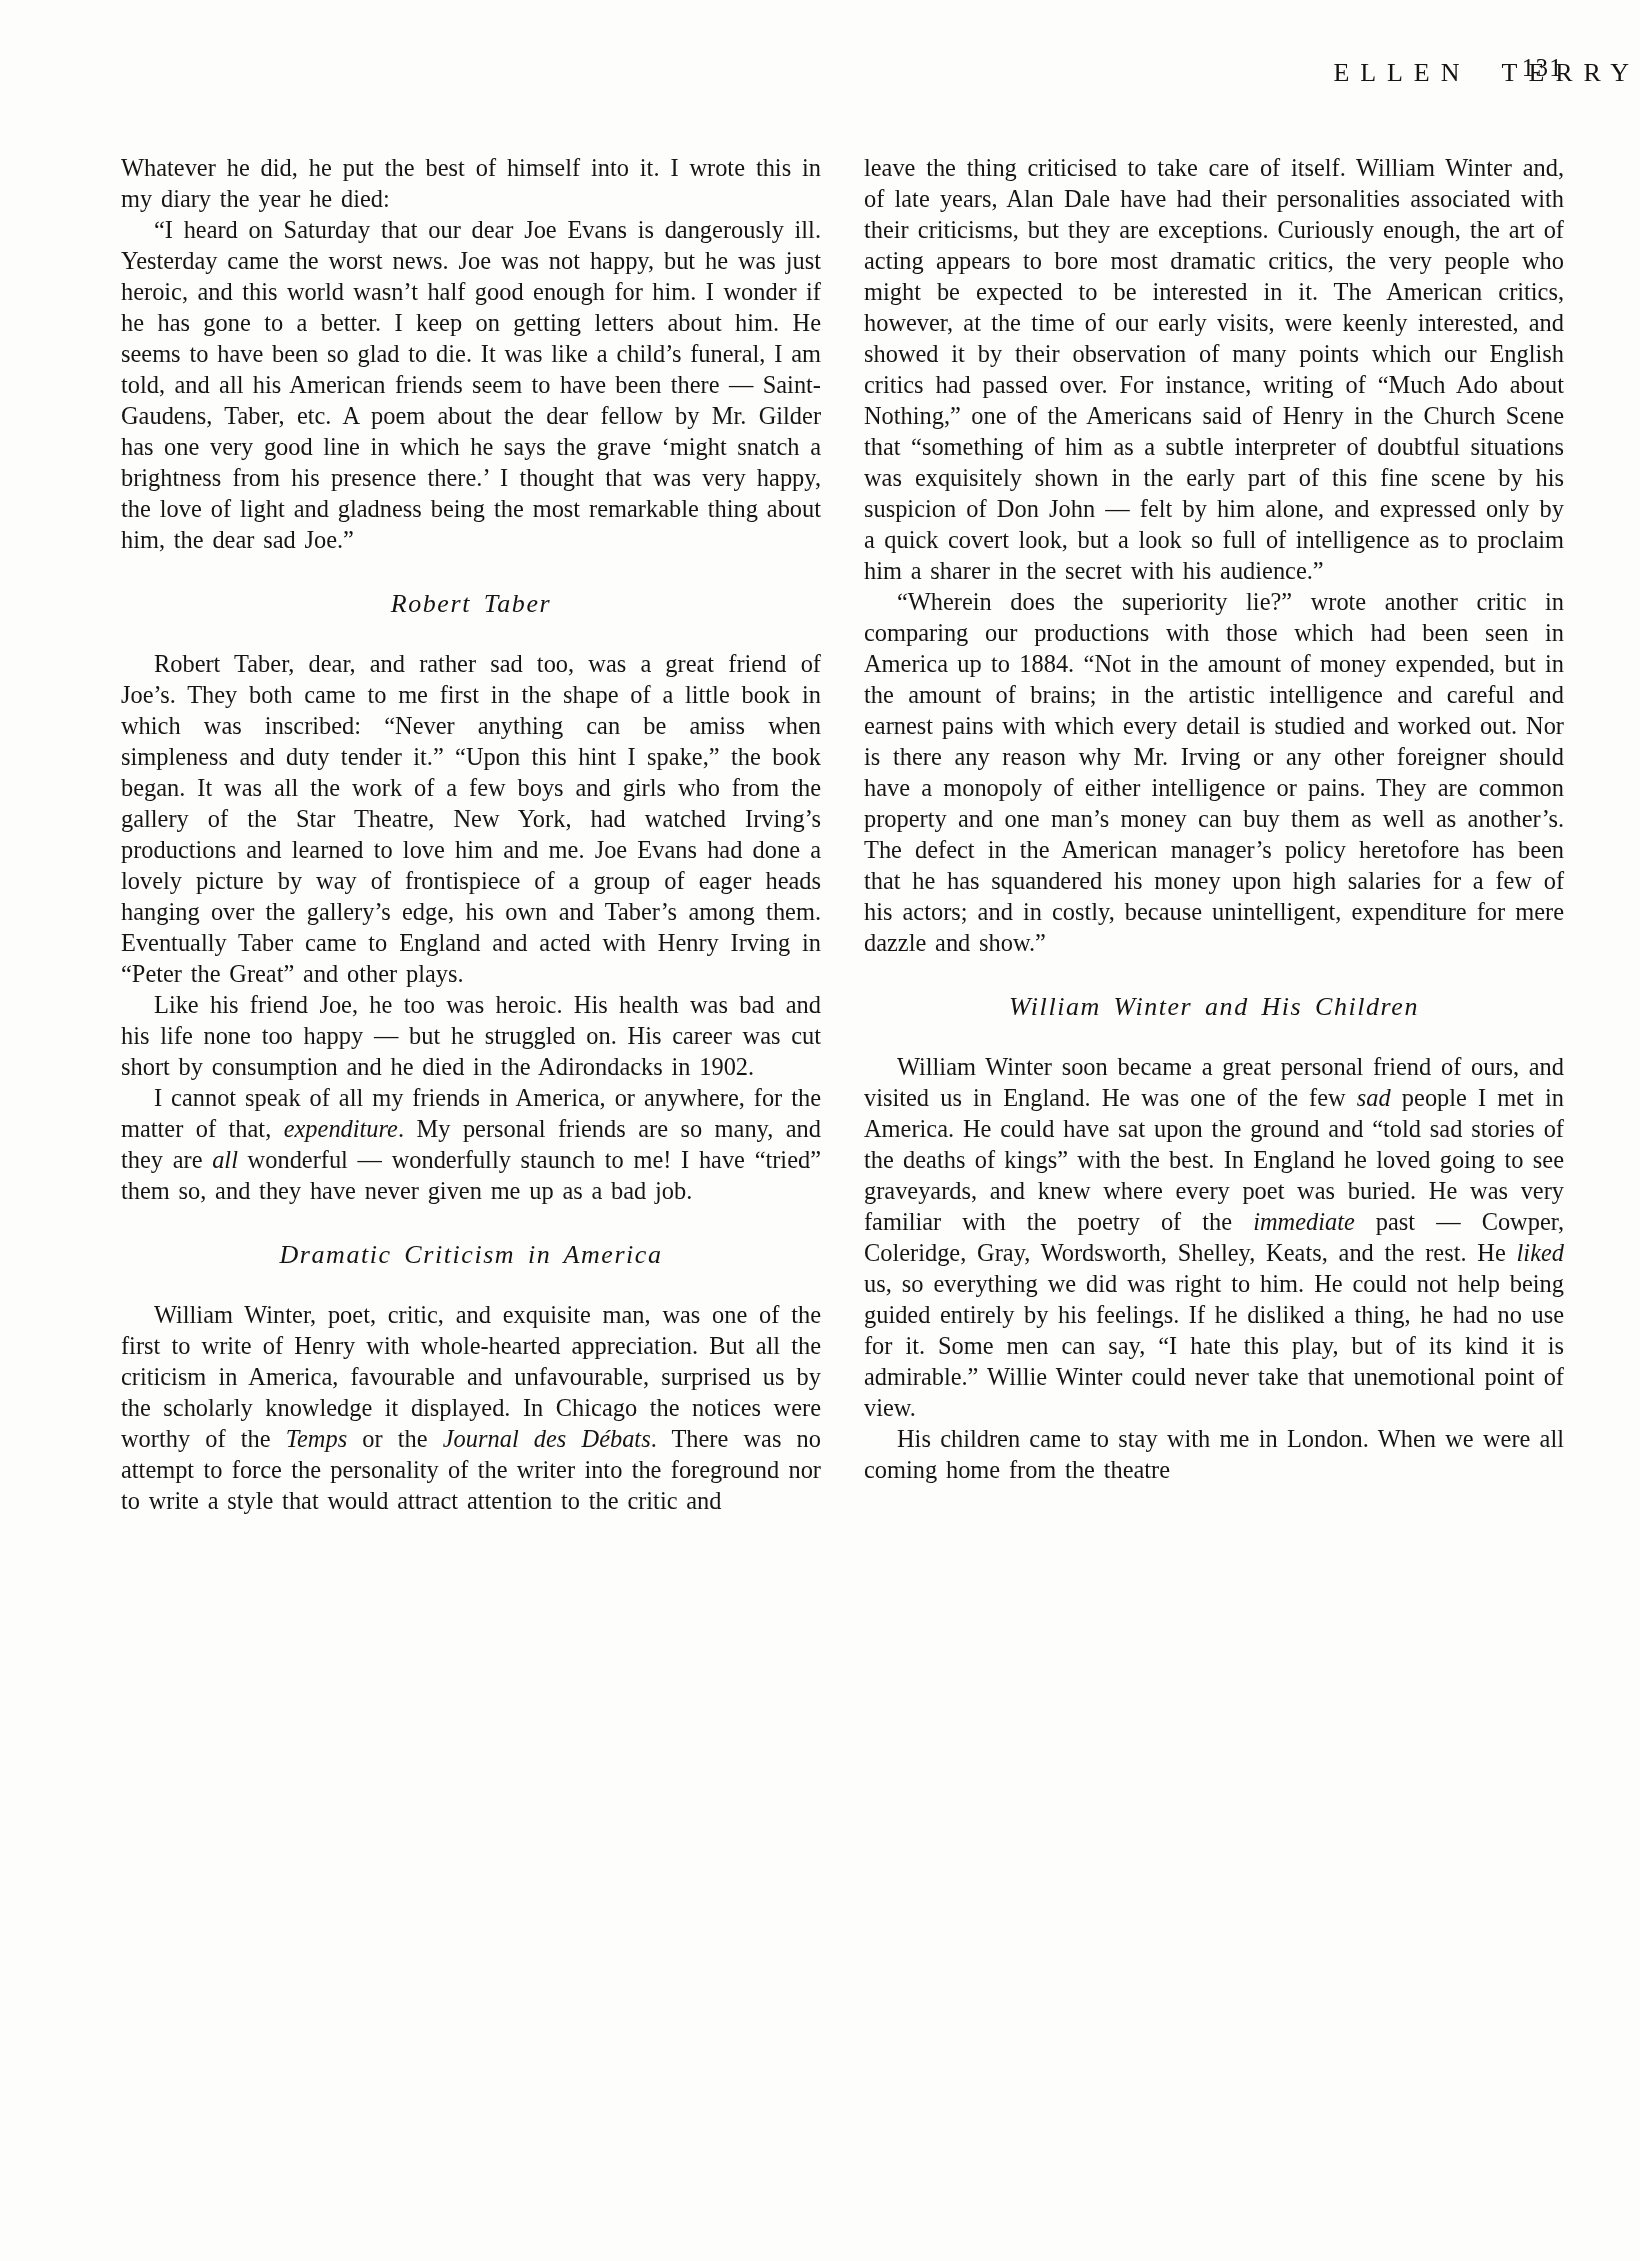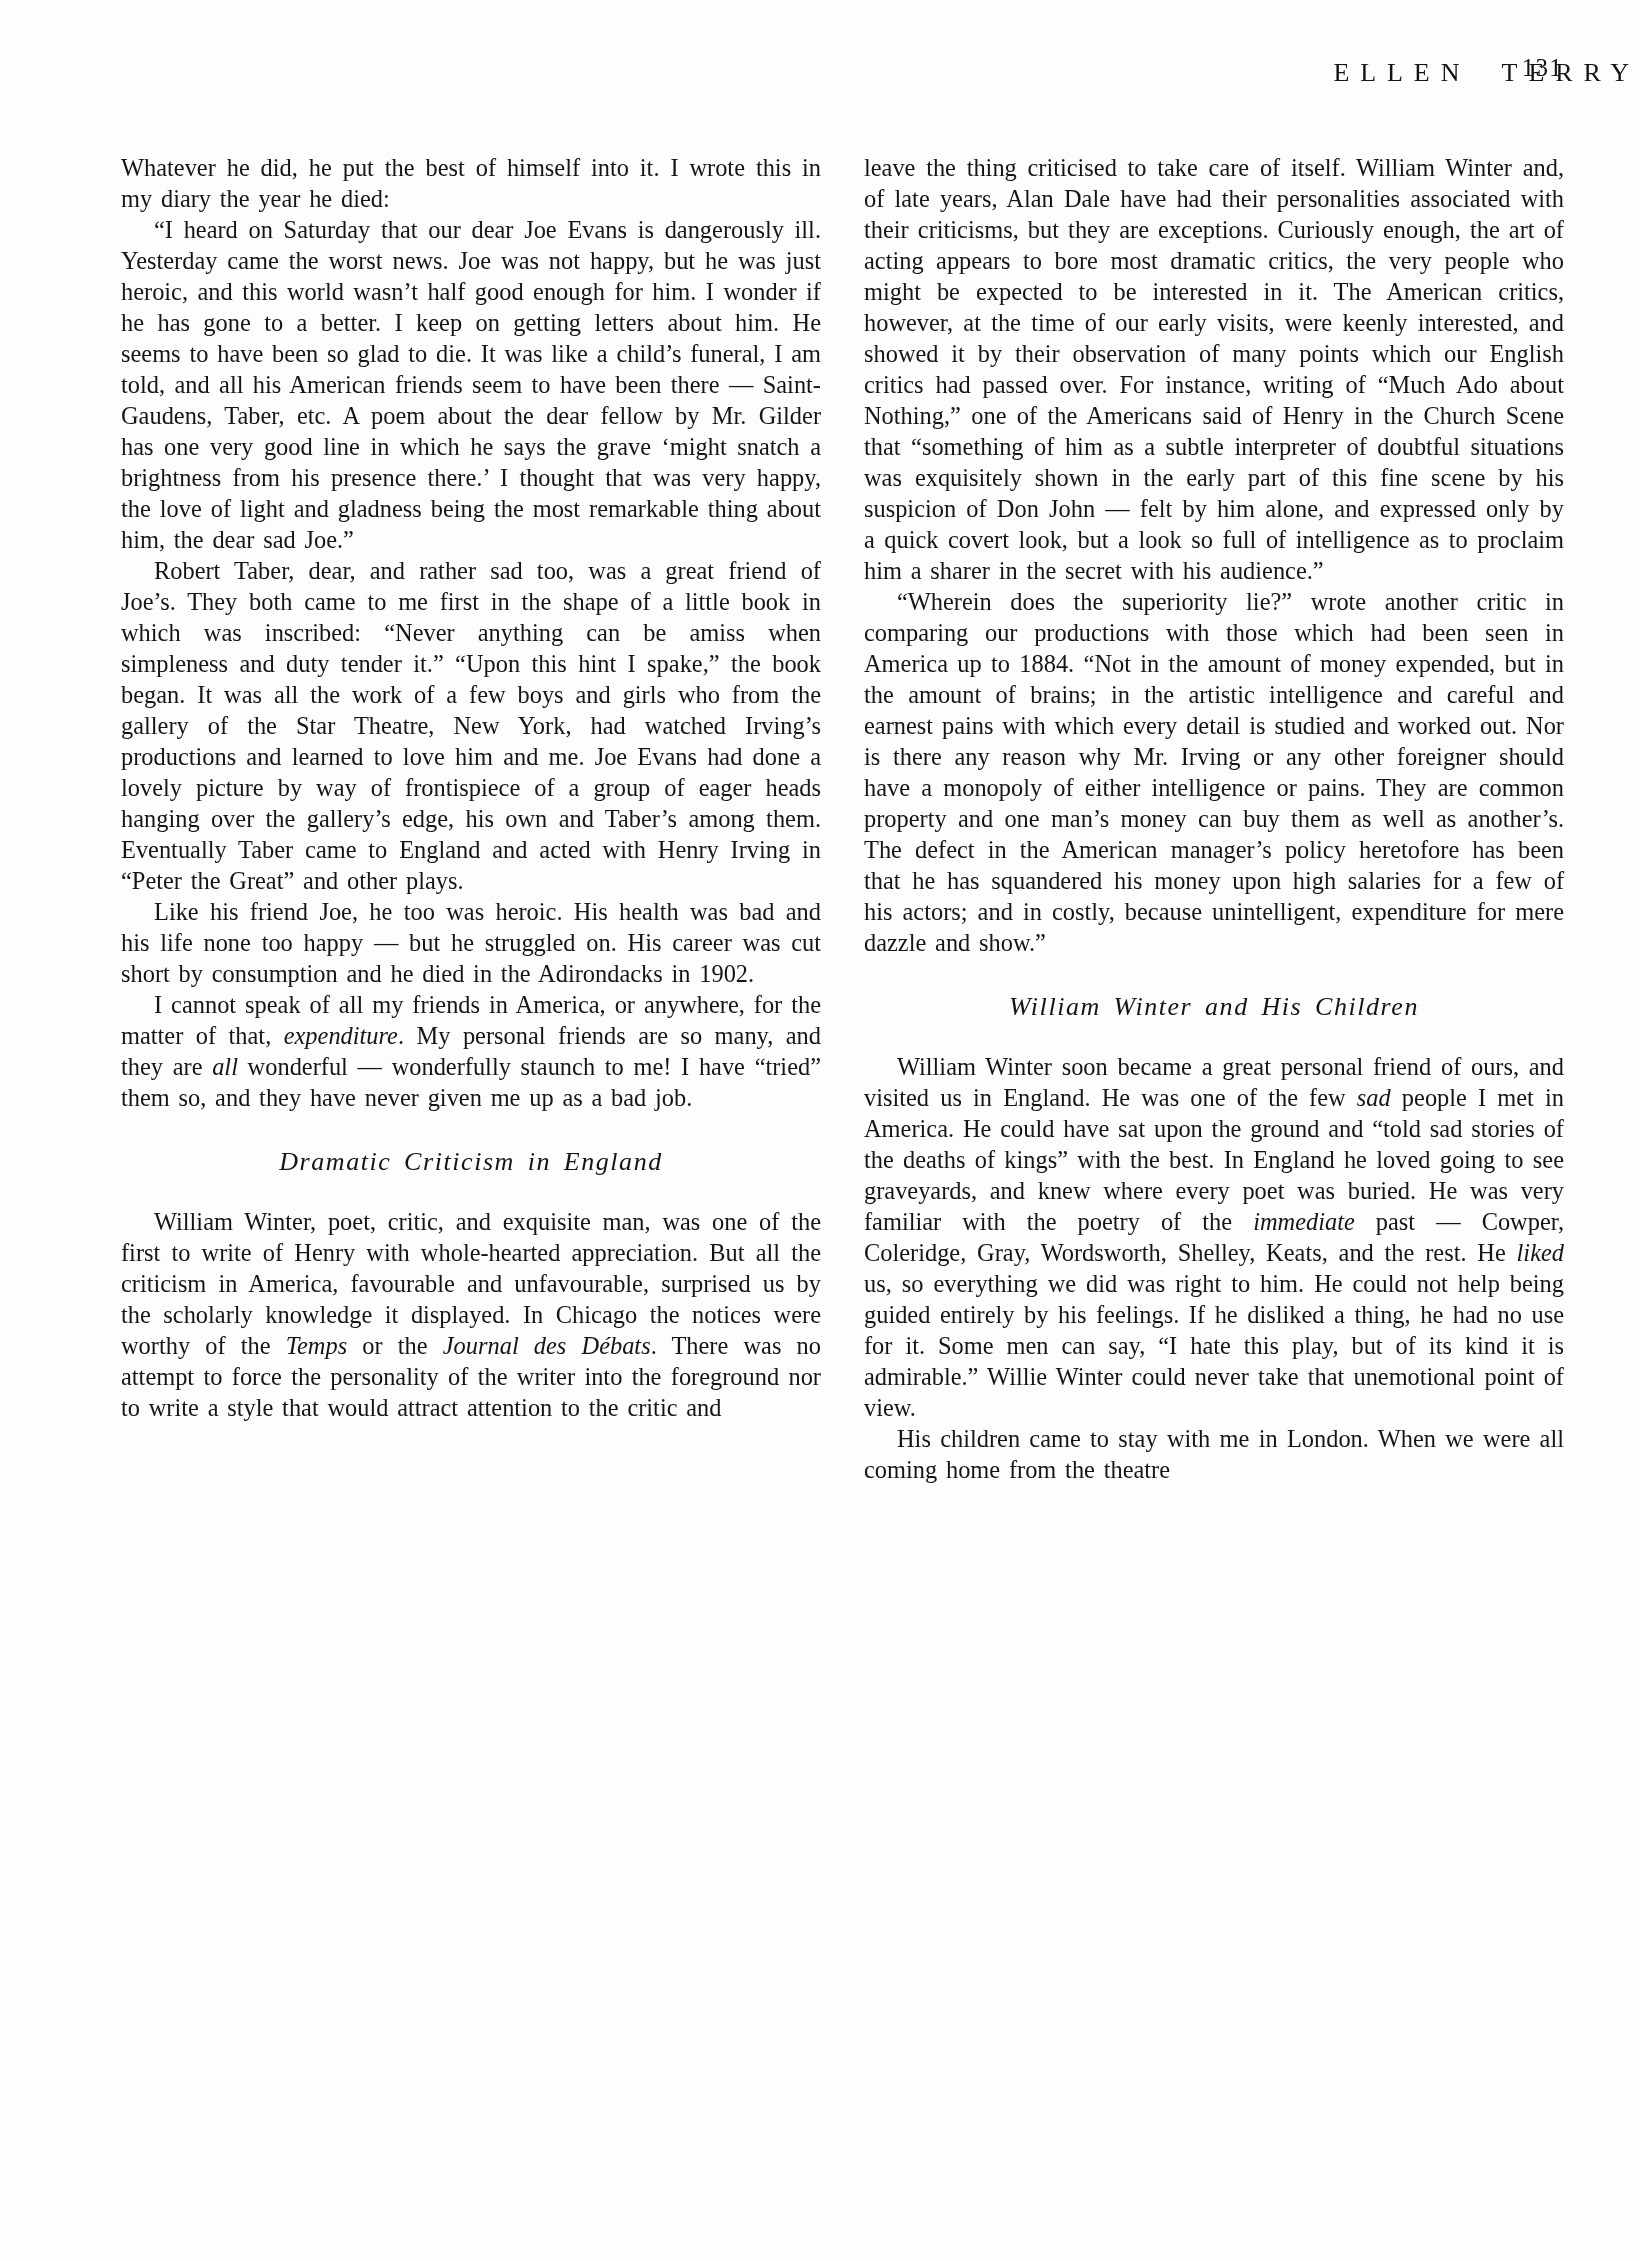--- a/index.html
+++ b/index.html
@@ -73,24 +73,25 @@
 
 <header class="page-header">
   <div class="running-title">ELLEN TERRY</div>
   <div class="page-number">131</div>
 </header>
 
 <main class="columns">
   <div class="column">
       <p class="para"><span>Whatever he did, he put the best of himself into it.  I wrote this in my diary the year he died:</span></p>
       <p class="para indent"><span>“I heard on Saturday that our dear Joe Evans is dangerously ill.  Yesterday came the worst news.  Joe was not happy, but he was just heroic, and this world wasn’t half good enough for him.  I wonder if he has gone to a better.  I keep on getting letters about him.  He seems to have been so glad to die.  It was like a child’s funeral, I am told, and all his American friends seem to have been there — Saint-Gaudens, Taber, etc.  A poem about the dear fellow by Mr. Gilder has one very good line in which he says the grave ‘might snatch a brightness from his presence there.’  I thought that was very happy, the love of light and gladness being the most remarkable thing about him, the dear sad Joe.”</span></p>
+      <div class="heading">Robert Taber</div>
       <p class="para indent"><span>Robert Taber, dear, and rather sad too, was a great friend of Joe’s.  They both came to me first in the shape of a little book in which was inscribed: “Never anything can be amiss when simpleness and duty tender it.”  “Upon this hint I spake,” the book began.  It was all the work of a few boys and girls who from the gallery of the Star Theatre, New York, had watched Irving’s productions and learned to love him and me.  Joe Evans had done a lovely picture by way of frontispiece of a group of eager heads hanging over the gallery’s edge, his own and Taber’s among them.  Eventually Taber came to England and acted with Henry Irving in “Peter the Great” and other plays.</span></p>
       <p class="para indent"><span>Like his friend Joe, he too was heroic.  His health was bad and his life none too happy — but he struggled on.  His career was cut short by consumption and he died in the Adirondacks in 1902.</span></p>
       <p class="para indent"><span>I cannot speak of all my friends in America, or anywhere, for the matter of that, </span><em>expenditure</em><span>.  My personal friends are so many, and they are </span><em>all</em><span> wonderful — wonderfully staunch to me!  I have “tried” them so, and they have never given me up as a bad job.</span></p>
-      <div class="heading">Dramatic Criticism in England</div>
+      <div class="heading">Dramatic Criticism in America</div>
       <p class="para indent"><span>William Winter, poet, critic, and exquisite man, was one of the first to write of Henry with whole-hearted appreciation.  But all the criticism in America, favourable and unfavourable, surprised us by the scholarly knowledge it displayed.  In Chicago the notices were worthy of the </span><em>Temps</em><span> or the </span><em>Journal des Débats</em><span>.  There was no attempt to force the personality of the writer into the foreground nor to write a style that would attract attention to the critic and</span></p>
     </div>
   <div class="column">
       <p class="para"><span>leave the thing criticised to take care of itself.  William Winter and, of late years, Alan Dale have had their personalities associated with their criticisms, but they are exceptions.  Curiously enough, the art of acting appears to bore most dramatic critics, the very people who might be expected to be interested in it.  The American critics, however, at the time of our early visits, were keenly interested, and showed it by their observation of many points which our English critics had passed over.  For instance, writing of “Much Ado about Nothing,” one of the Americans said of Henry in the Church Scene that “something of him as a subtle interpreter of doubtful situations was exquisitely shown in the early part of this fine scene by his suspicion of Don John — felt by him alone, and expressed only by a quick covert look, but a look so full of intelligence as to proclaim him a sharer in the secret with his audience.”</span></p>
       <p class="para indent"><span>“Wherein does the superiority lie?” wrote another critic in comparing our productions with those which had been seen in America up to 1884.  “Not in the amount of money expended, but in the amount of brains; in the artistic intelligence and careful and earnest pains with which every detail is studied and worked out.  Nor is there any reason why Mr. Irving or any other foreigner should have a monopoly of either intelligence or pains.  They are common property and one man’s money can buy them as well as another’s.  The defect in the American manager’s policy heretofore has been that he has squandered his money upon high salaries for a few of his actors; and in costly, because unintelligent, expenditure for mere dazzle and show.”</span></p>
       <div class="heading">William Winter and His Children</div>
       <p class="para indent"><span>William Winter soon became a great personal friend of ours, and visited us in England.  He was one of the few </span><em>sad</em><span> people I met in America.  He could have sat upon the ground and “told sad stories of the deaths of kings” with the best.  In England he loved going to see graveyards, and knew where every poet was buried.  He was very familiar with the poetry of the </span><em>immediate</em><span> past — Cowper, Coleridge, Gray, Wordsworth, Shelley, Keats, and the rest.  He </span><em>liked</em><span> us, so everything we did was right to him.  He could not help being guided entirely by his feelings.  If he disliked a thing, he had no use for it.  Some men can say, “I hate this play, but of its kind it is admirable.”  Willie Winter could never take that unemotional point of view.</span></p>
       <p class="para indent"><span>His children came to stay with me in London.  When we were all coming home from the theatre</span></p>
     </div>
 </main>

